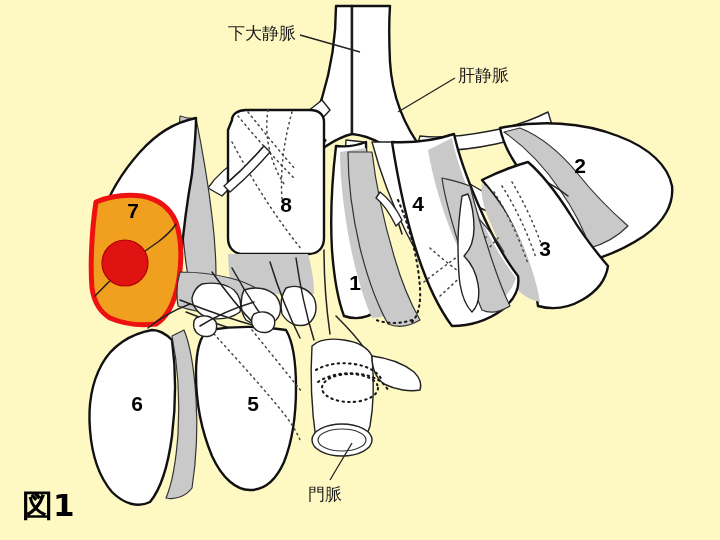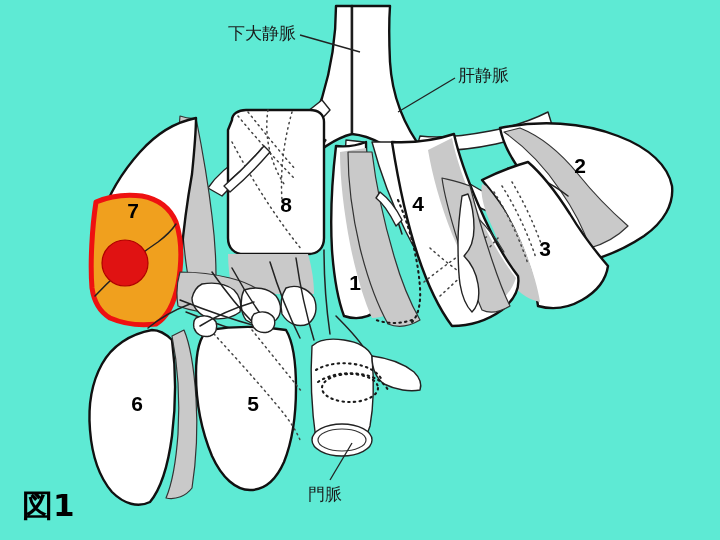--- a/index.html
+++ b/index.html
@@ -7,21 +7,21 @@
     padding: 0;
     background: #ffffff;
   }
   body {
     font-family: "Liberation Sans", sans-serif;
   }
   #figure-root {
     position: relative;
     width: 720px;
     height: 540px;
-    background: #5eead4;
+    background: #fef9c3;
     overflow: hidden;
   }
   #liver-svg {
     position: absolute;
     left: 0;
     top: 0;
     width: 720px;
     height: 540px;
     display: block;
   }

